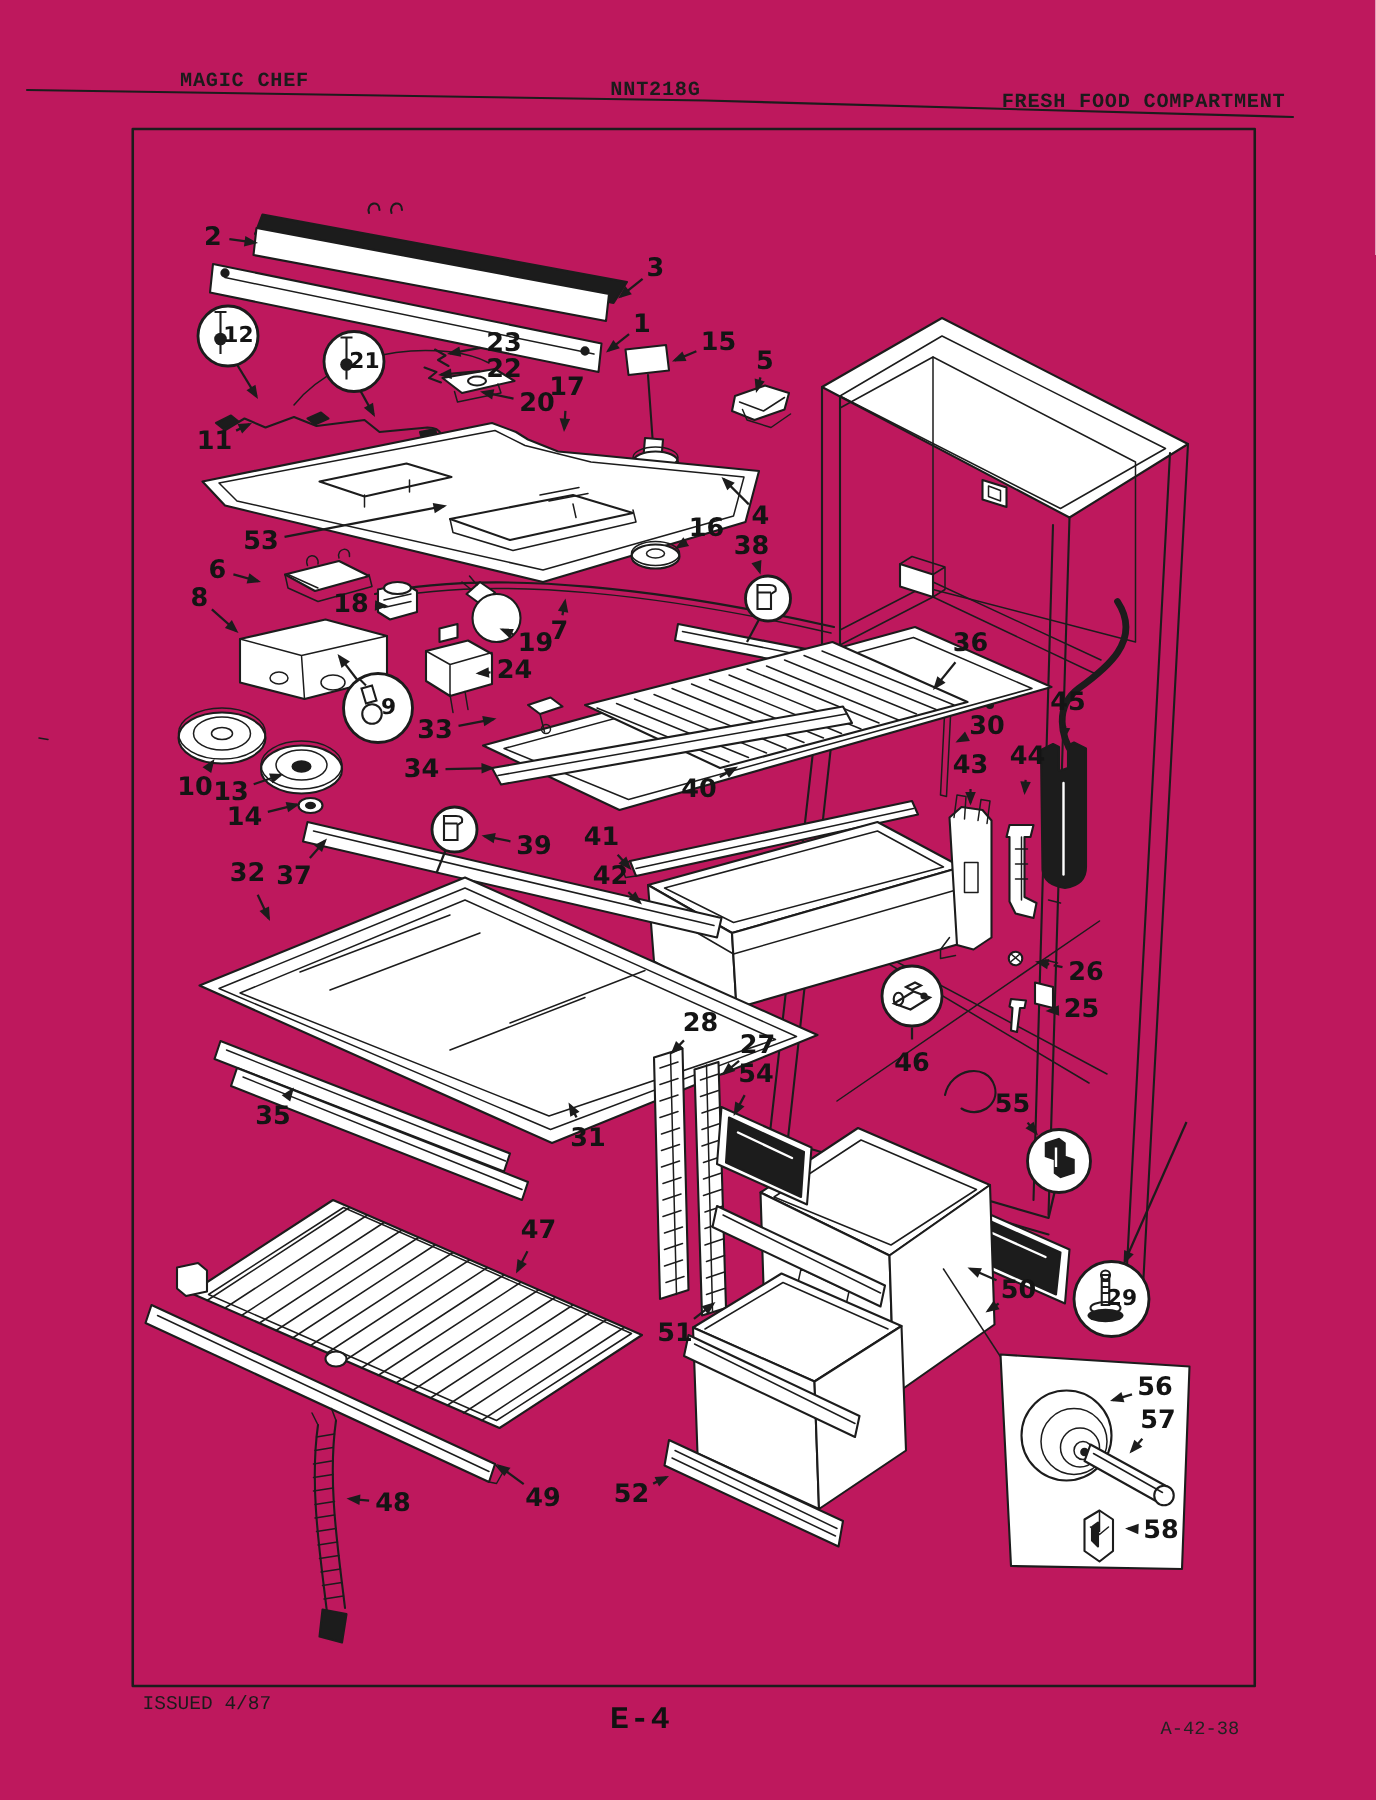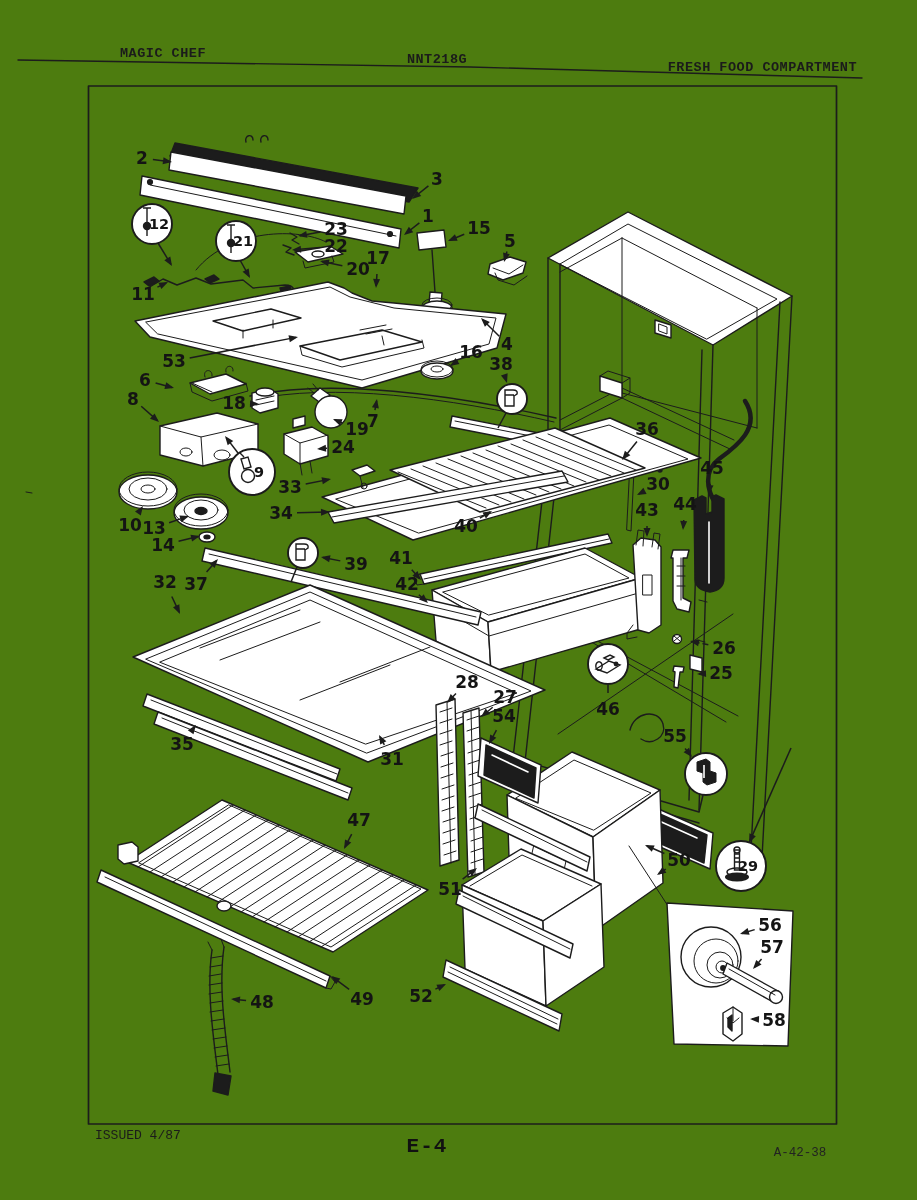--- a/index.html
+++ b/index.html
@@ -1,16 +1,16 @@
 <!DOCTYPE html>
 <html><head>
 <meta charset="utf-8">
 <style>
   html,body{margin:0;padding:0;background:#ffffff;}
-  .page{position:relative;width:917px;height:1200px;background:#4d7c0f;overflow:hidden;}
+  .page{position:relative;width:917px;height:1200px;background:#be185d;overflow:hidden;}
   svg{display:block;}
   .art{stroke:#1c1c1c;fill:none;stroke-width:1.4;stroke-linejoin:round;stroke-linecap:round;}
   .wf{fill:#ffffff;}
   .df{fill:#1c1c1c;stroke:#1c1c1c;}
   .wl{stroke:#ffffff;stroke-width:1.6;fill:none;}
   .thin{stroke-width:1;}
   .thick{stroke-width:4.5;}
   .hdr{font:700 13.5px "Liberation Mono",monospace;fill:#1b1b1b;letter-spacing:.5px;}
   .ftr{font:400 13px "Liberation Mono",monospace;fill:#1b1b1b;}
   .ftr-big{font:700 21px "Liberation Mono",monospace;fill:#111;letter-spacing:1px;}

